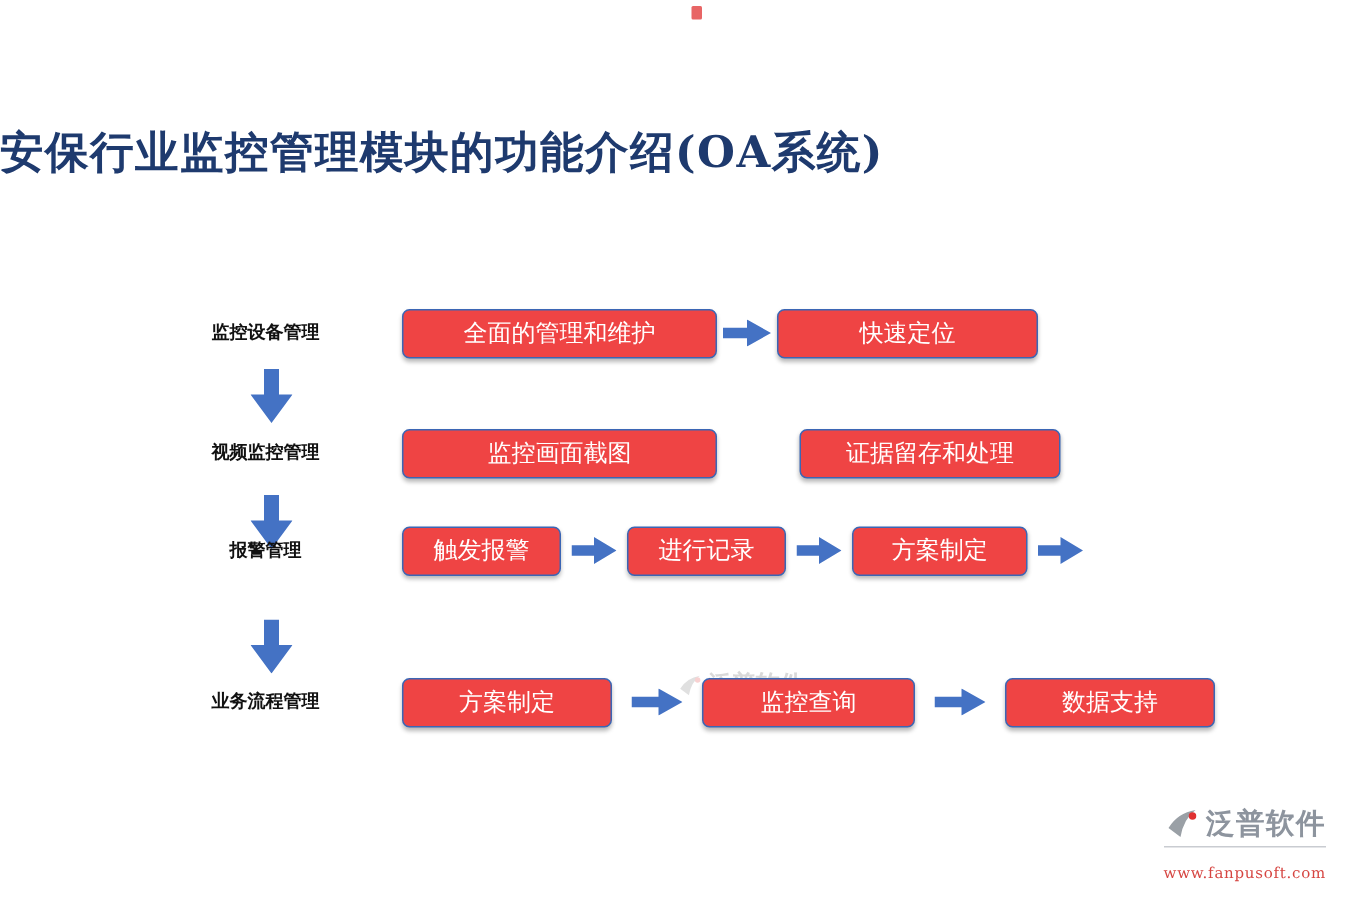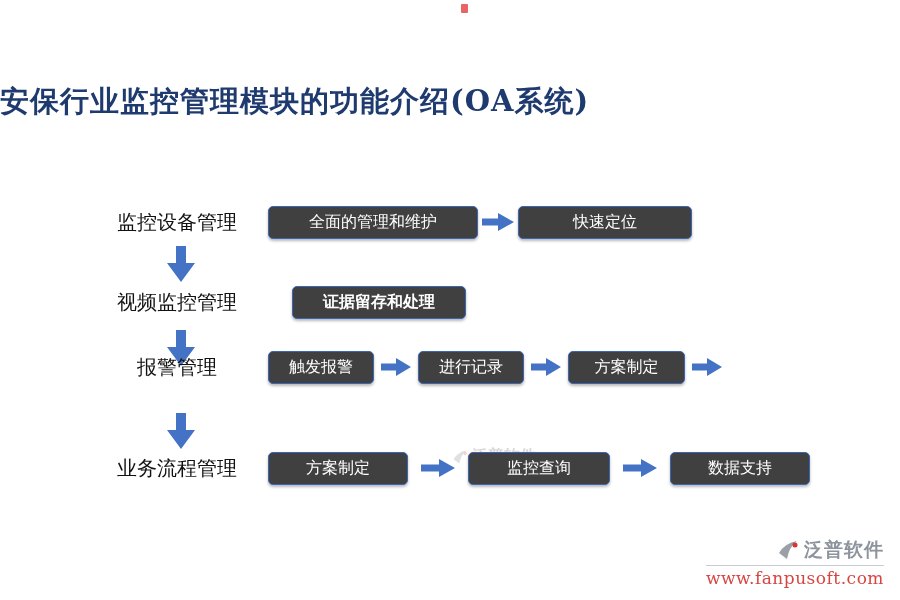--- a/index.html
+++ b/index.html
@@ -7,50 +7,50 @@
     position:relative;width:900px;height:600px;background:#ffffff;
     font-family:"DejaVu Serif","Liberation Serif",serif;overflow:hidden;
   }
   .title{
     position:absolute;top:82px;left:0;width:100%;text-align:left;
     font-size:29px;font-weight:bold;color:#1e3a6e;letter-spacing:1px;
   }
   .row{position:absolute;left:0;width:900px;height:34px;}
   .row-label{
     position:absolute;left:92px;width:170px;top:50%;transform:translateY(-50%);
-    text-align:center;font-size:20px;color:#111111;
+    text-align:center;font-size:12px;color:#111111;font-weight:bold;
   }
   .row-content{position:absolute;left:268px;top:0;height:34px;display:flex;align-items:center;}
   .node{
-    height:33px;background:#404040;border:1px solid #3b66b5;border-radius:5px;
+    height:33px;background:#ef4444;border:1px solid #3b66b5;border-radius:5px;
     color:#ffffff;font-size:16px;display:flex;align-items:center;justify-content:center;
     box-shadow:0 2px 3px rgba(0,0,0,0.28);box-sizing:border-box;white-space:nowrap;
   }
   .w210{width:210px}.w208{width:174px}
   .w115{width:106px}.w117{width:117px}
   .w140{width:140px}.w142{width:142px}
   .harrow{display:flex;align-items:center;margin:0 4px;}
   .gap-s{margin:0 7px;}
   .gap-l{margin:0 13px;}
-  .ml-gap{margin-left:24px;font-weight:bold;}
+  .ml-gap{margin-left:55px;}
   .varrow{position:absolute;left:167px;}
   .va1{top:246px}.va2{top:330px}.va3{top:413px}
   .watermark{
     position:absolute;left:452px;top:446px;display:flex;align-items:center;gap:4px;
     opacity:0.22;font-size:16px;color:#555;font-weight:bold;pointer-events:none;
   }
   .top-mark{
     position:absolute;left:461px;top:4px;width:7px;height:9px;background:#e03131;
     opacity:0.75;border-radius:1px;
   }
   .footer{position:absolute;right:16px;bottom:12px;text-align:right;}
   .brand-line{display:flex;align-items:center;justify-content:flex-end;gap:5px;}
   .brand-name{font-size:19px;font-weight:bold;color:#8d949e;letter-spacing:1px;}
-  .brand-url{font-size:17px;color:#d64541;margin-top:2px;letter-spacing:0.5px;
-    border-top:1px solid #c9ccd1;padding-top:2px;}
+  .brand-url{font-size:10px;color:#d64541;margin-top:2px;letter-spacing:0.5px;
+    border-top:1px solid #c9ccd1;padding-top:12px;}
 </style>
 </head>
 <body>
 
 <div class="canvas">
 
   <div class="top-mark"></div>
 
   <div class="title">安保行业监控管理模块的功能介绍(OA系统)</div>
 
@@ -69,20 +69,21 @@
 
   <div class="varrow va1">
     <svg width="28" height="36" viewBox="0 0 28 36">
         <path d="M9 0 h10 v17 h9 L14 36 0 17 h9 z" fill="#4472C4"></path>
       </svg>
   </div>
 
   <div class="row" style="top:285px">
     <div class="row-label">视频监控管理</div>
     <div class="row-content">
+      <div class="node w210">监控画面截图</div>
       <div class="node w208 ml-gap">证据留存和处理</div>
     </div>
   </div>
 
   <div class="varrow va2">
     <svg width="28" height="36" viewBox="0 0 28 36">
         <path d="M9 0 h10 v17 h9 L14 36 0 17 h9 z" fill="#4472C4"></path>
       </svg>
   </div>
 

